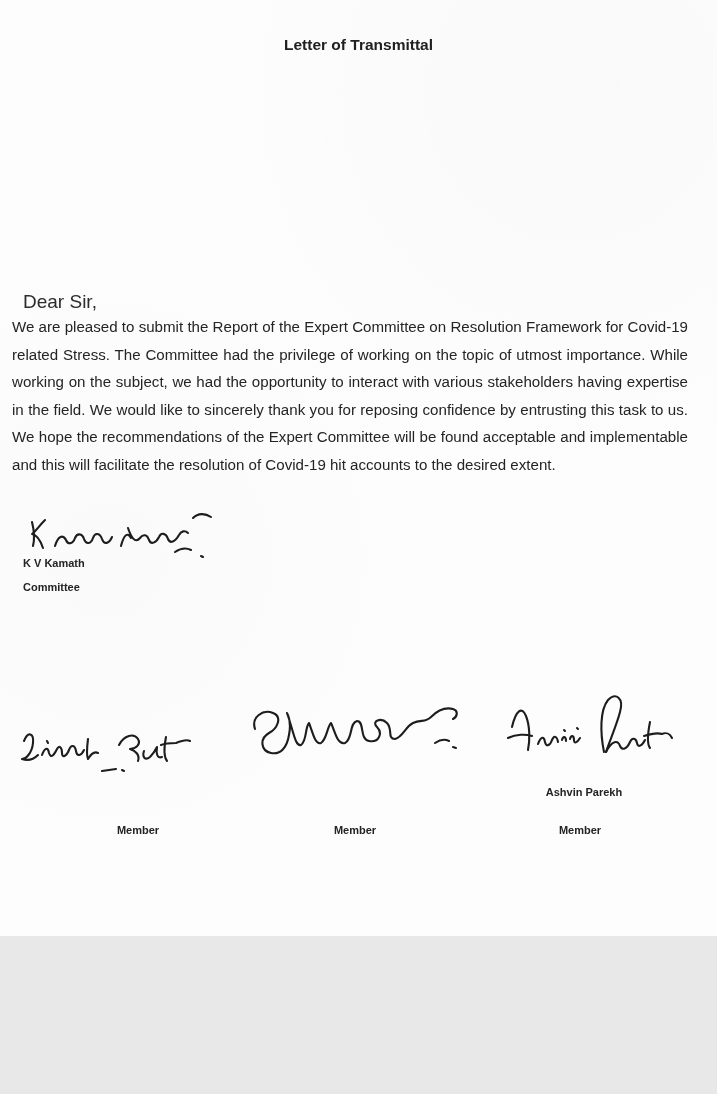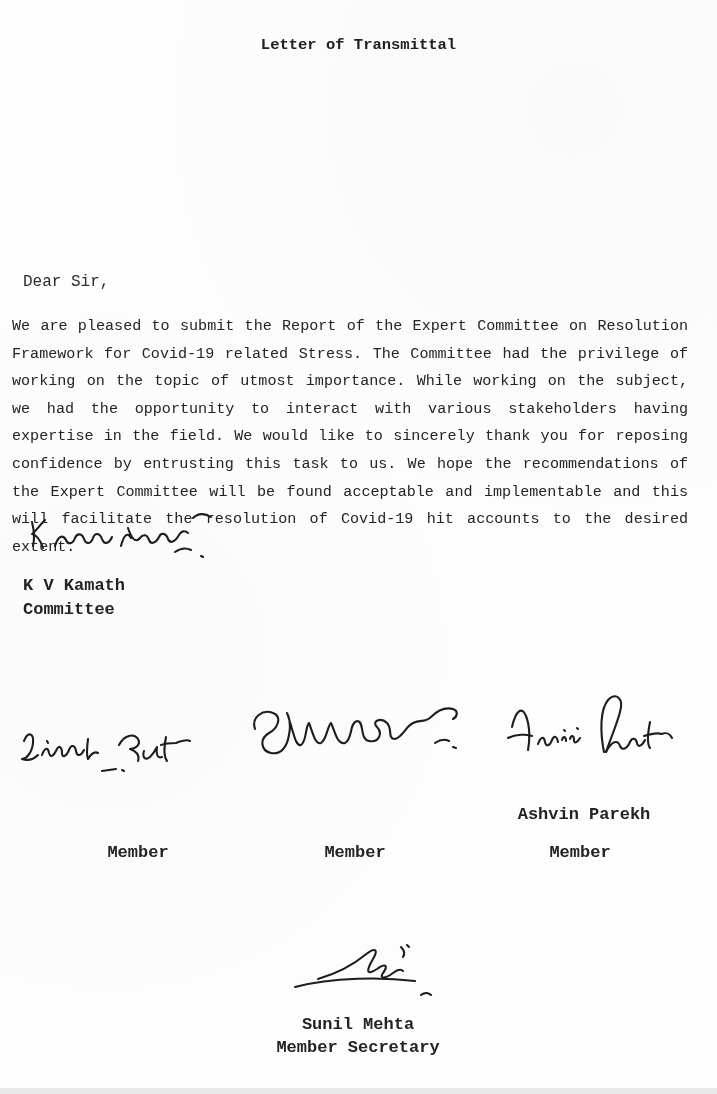--- a/index.html
+++ b/index.html
@@ -1,25 +1,25 @@
 <!DOCTYPE html>
 <html><head>
 <meta charset="utf-8">
 <style>
   html, body { margin: 0; padding: 0; background: #e8e8e8; }
   .page {
     position: relative;
     width: 717px;
-    height: 1088px;
+    height: 936px;
     margin: 0 auto;
     background:
       radial-gradient(circle at 80% 10%, rgba(0,0,0,0.015), transparent 40%),
       radial-gradient(circle at 15% 60%, rgba(0,0,0,0.012), transparent 45%),
       #fdfdfd;
-    font-family: Liberation Mono, monospace;
+    font-family: Liberation Sans, sans-serif;
     color: #262626;
     overflow: hidden;
   }
   .letter-title {
     position: absolute;
     top: 36px;
     left: 0;
     width: 100%;
     text-align: center;
     font-size: 15.5px;
@@ -30,23 +30,23 @@
     position: absolute;
     top: 131px;
     left: 23px;
     font-size: 15.2px;
     font-weight: bold;
     line-height: 28px;
     color: #242424;
   }
   .salutation {
     position: absolute;
-    top: 273px;
+    top: 291px;
     left: 23px;
-    font-size: 16px;
+    font-size: 19px;
     color: #2c2c2c;
   }
   .body-par {
     position: absolute;
     top: 313px;
     left: 12px;
     width: 676px;
     font-size: 15.1px;
     line-height: 27.6px;
     text-align: justify;
@@ -55,25 +55,24 @@
   .sig { position: absolute; }
   .sig path {
     fill: none;
     stroke: #1d1d1d;
     stroke-width: 2.1;
     stroke-linecap: round;
     stroke-linejoin: round;
   }
   .sign-name {
     position: absolute;
-    font-size: 17px;
+    font-size: 11px;
     font-weight: bold;
     color: #232323;
     white-space: nowrap;
-    margin-top: 19px;
   }
   .centered-col {
     width: 240px;
     text-align: center;
   }
 </style>
 </head>
 <body>
 
 <div class="page">

